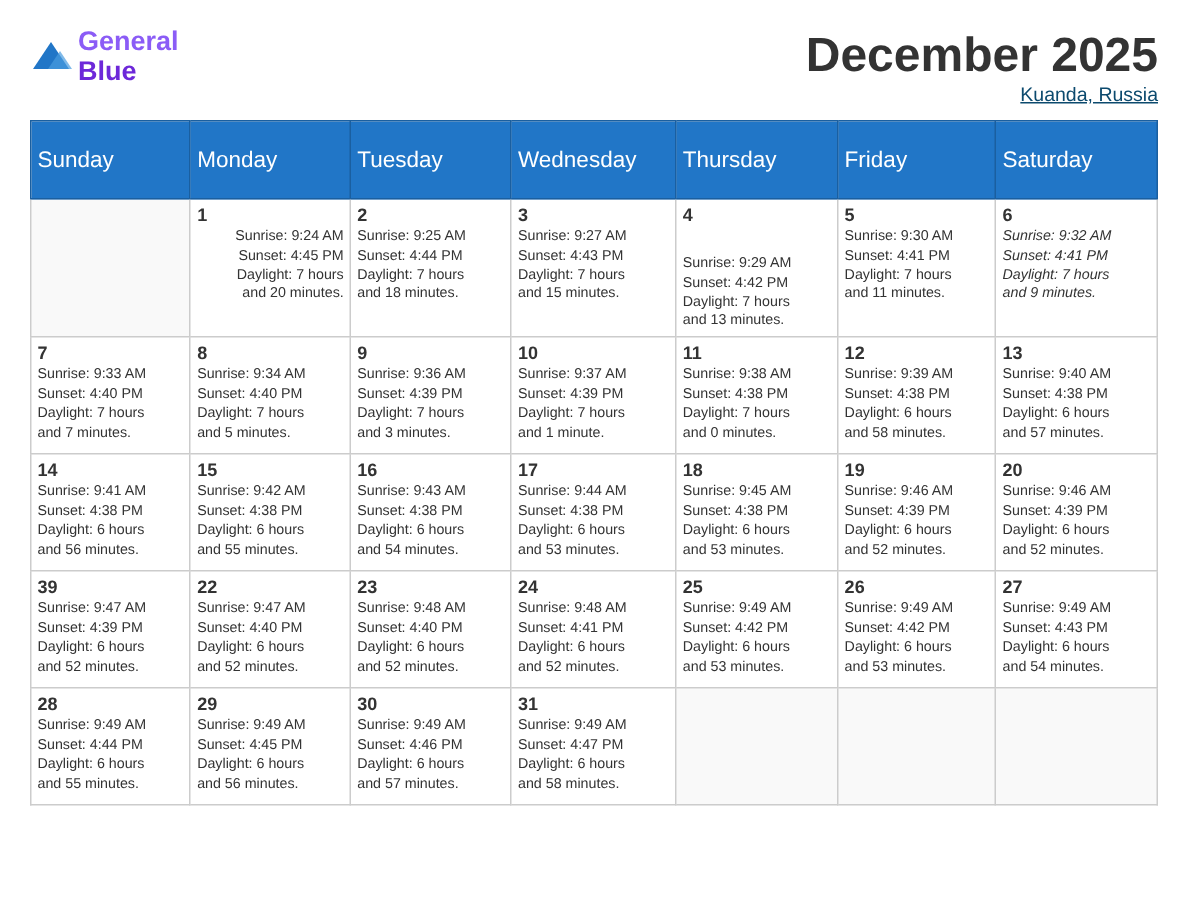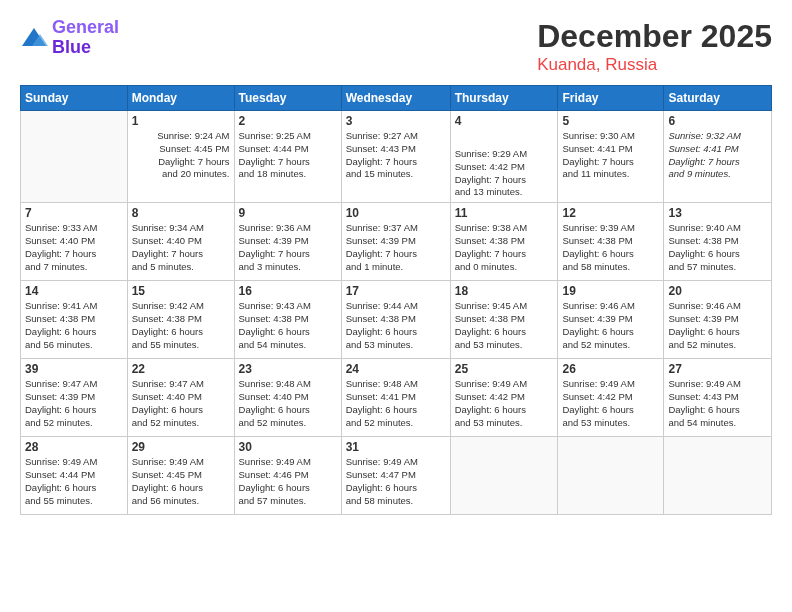--- a/index.html
+++ b/index.html
@@ -40,43 +40,44 @@
       font-size: 18px;
       font-weight: bold;
       color: #6d28d9;
     }
     .logo-icon {
       width: 28px;
       height: 28px;
       margin-right: 4px;
     }
     .title-block {
-      text-align: left;
+      text-align: right;
     }
     .month-title {
       font-size: 32px;
       font-weight: bold;
       color: #333;
     }
     .location {
-      font-size: 17px;
-      color: #ef4444;
+      font-size: 13px;
+      color: #0c4a6e;
+      text-decoration: underline;
     }
     .calendar {
       width: 100%;
       border-collapse: collapse;
       font-size: 10px;
     }
     .calendar thead tr th {
       background: #2176c7;
       color: #fff;
-      padding: 5px 4px;
+      padding: 17px 4px;
       text-align: left;
-      font-size: 12px;
-      font-weight: bold;
+      font-size: 15px;
+      font-weight: normal;
       border: 1px solid #1a5fa0;
     }
     .calendar tbody tr td {
       border: 1px solid #ccc;
       vertical-align: top;
       padding: 3px 4px;
       width: 113px;
       height: 78px;
       background: #fff;
     }

